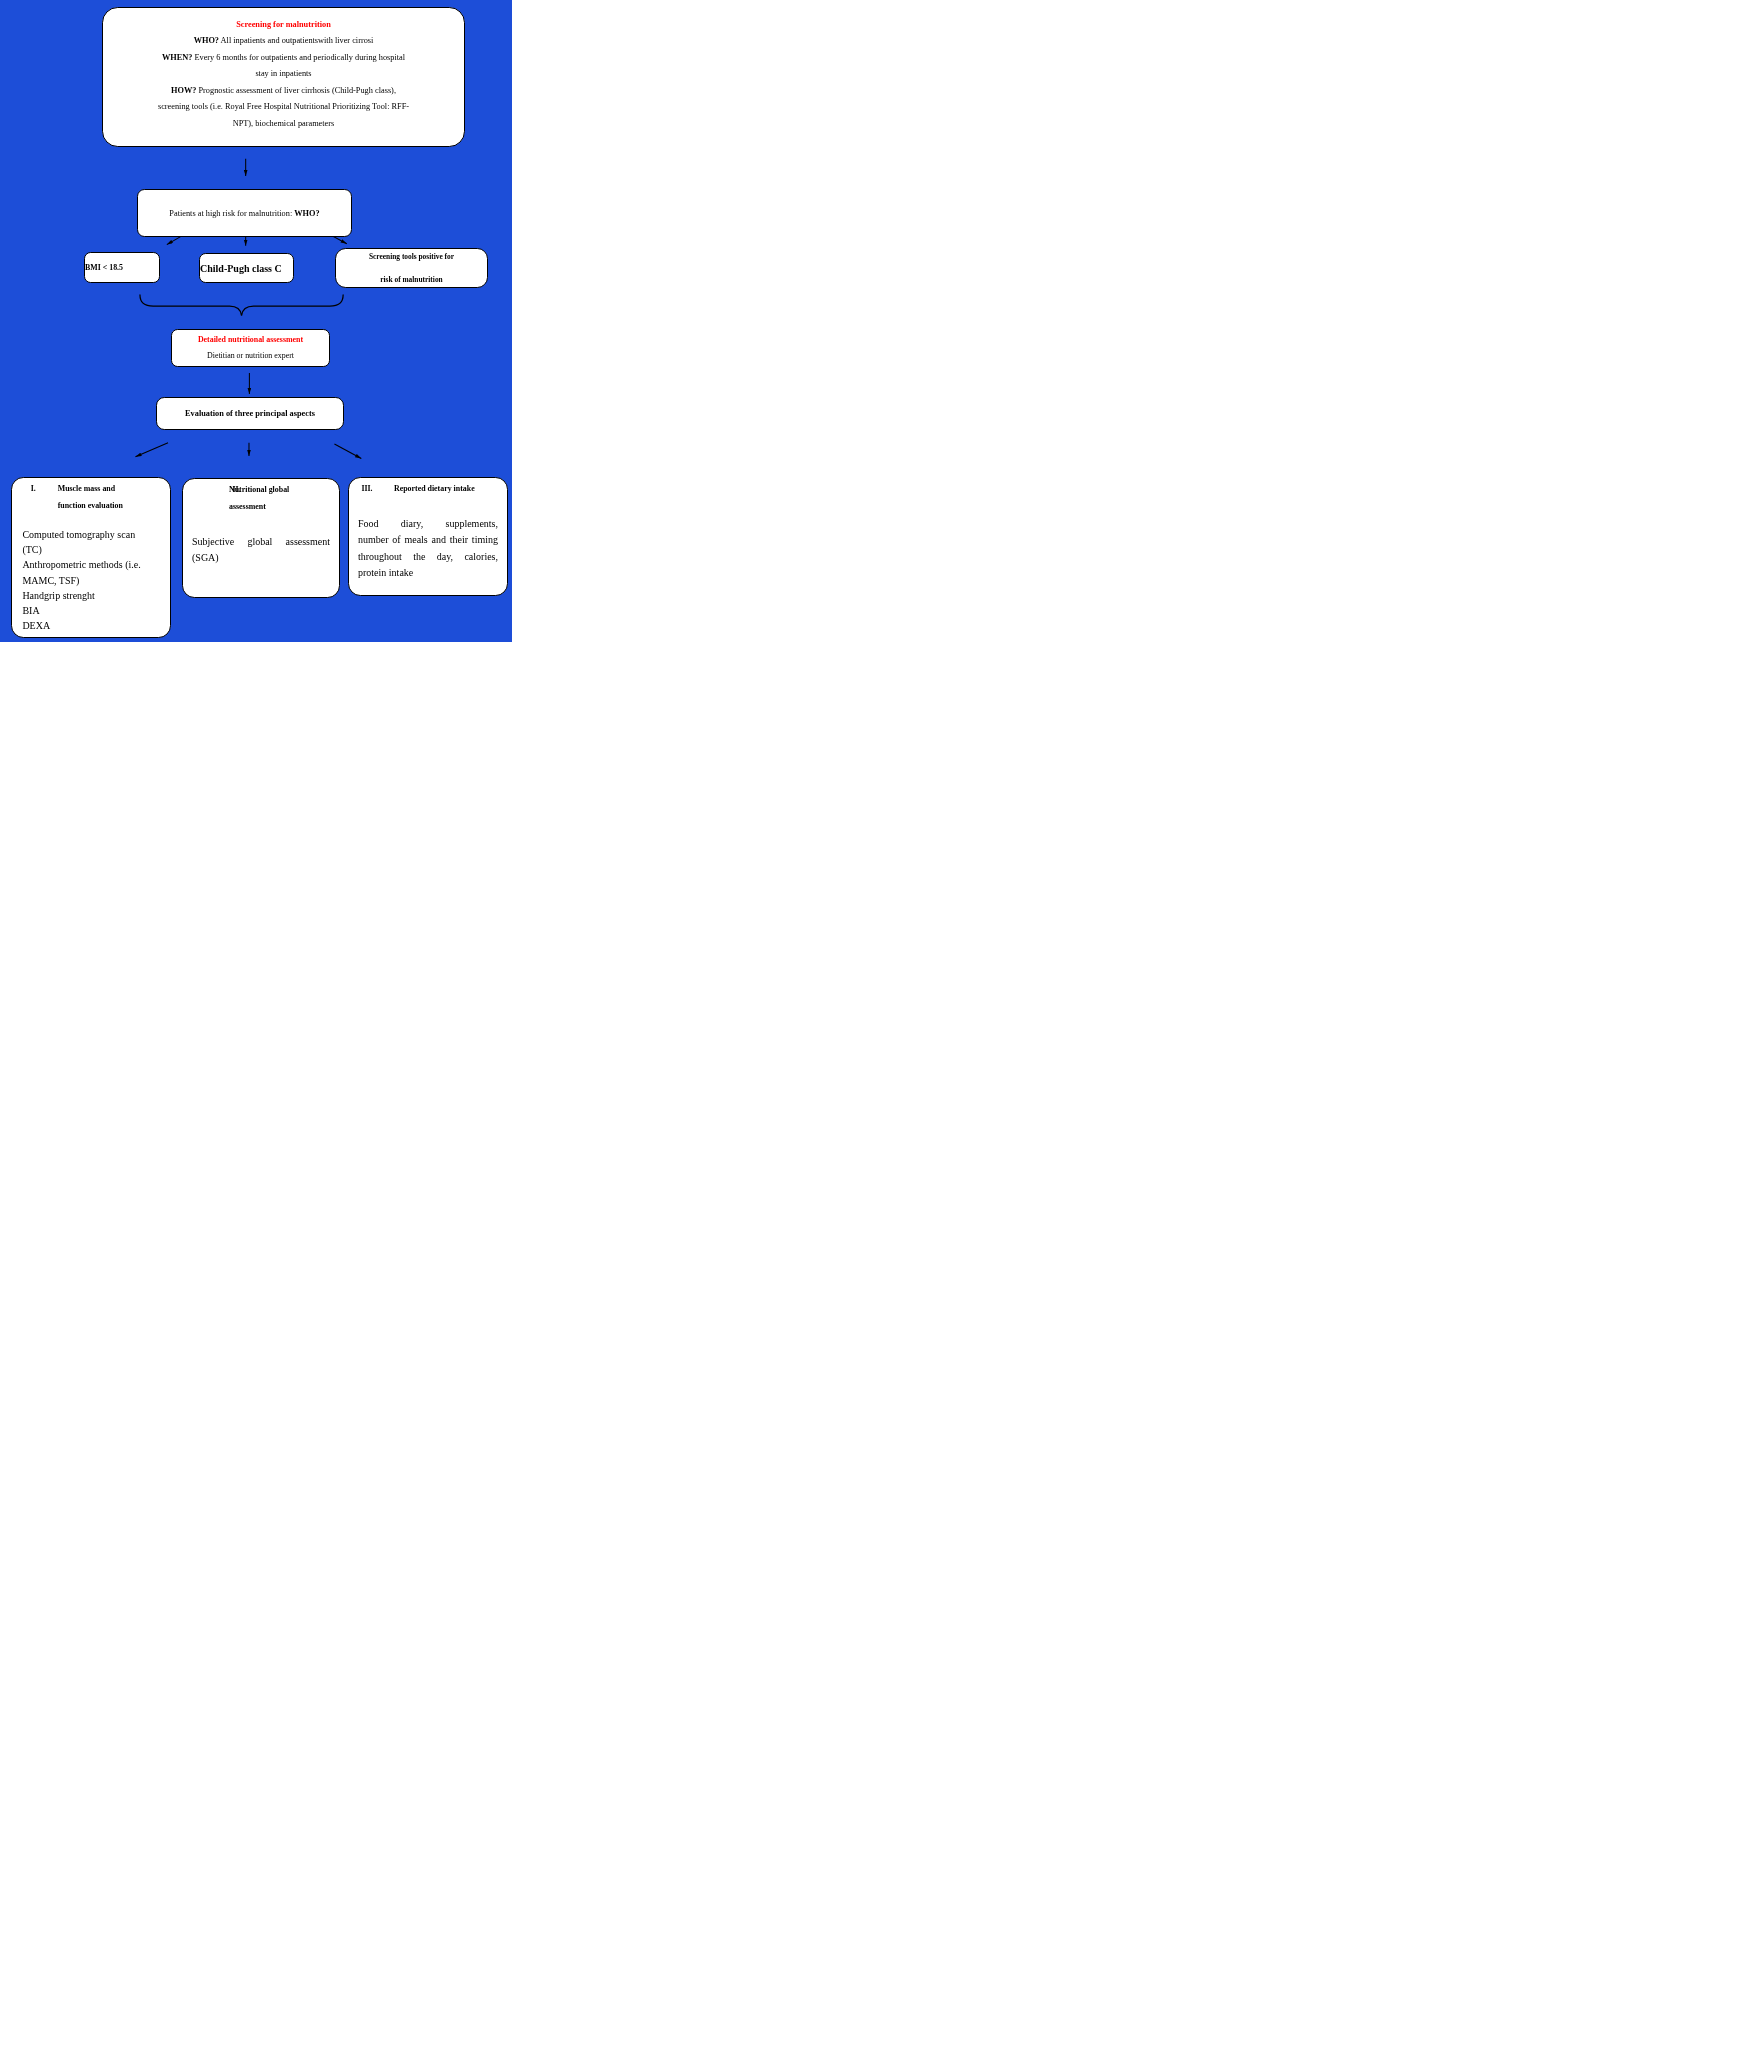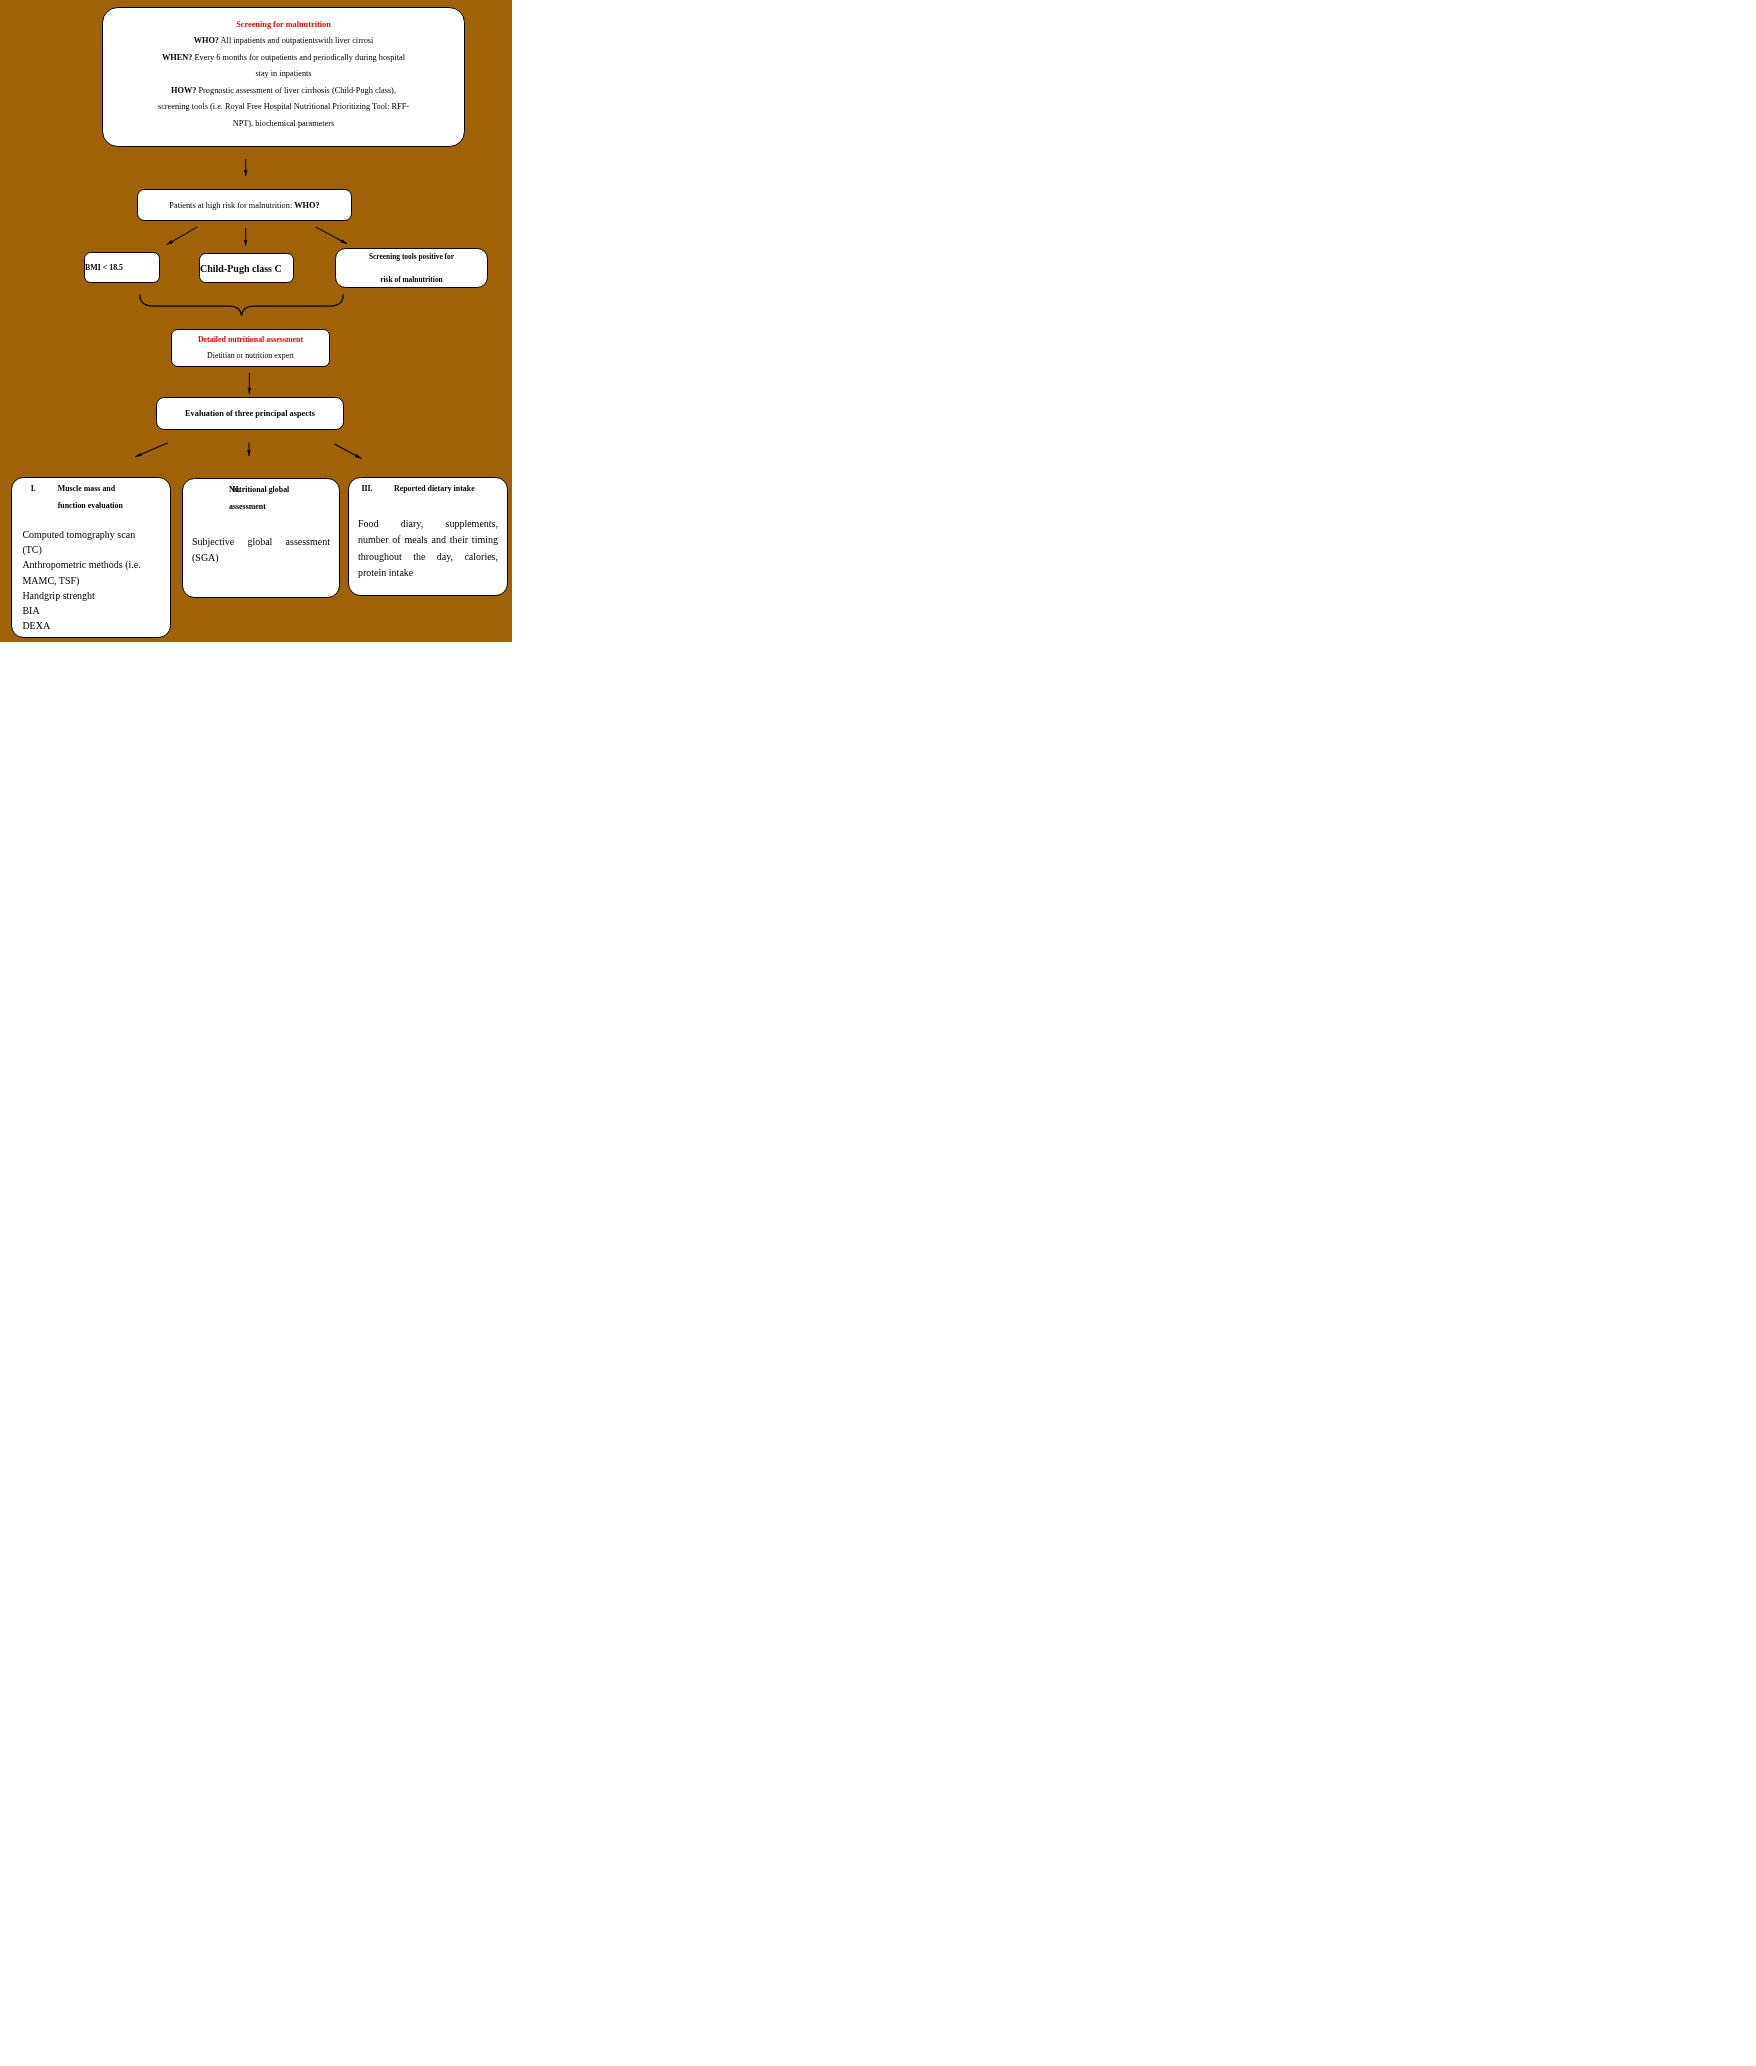--- a/index.html
+++ b/index.html
@@ -1,29 +1,29 @@
 <!DOCTYPE html>
 <html style="font-size:6.6px"><head>
 <meta charset="utf-8">
 <style>
   html,body{margin:0;padding:0;background:#ffffff;}
   #page{
-    position:relative;width:512px;height:642px;background:#a16207;overflow:hidden;
+    position:relative;width:512px;height:642px;background:#1d4ed8;overflow:hidden;
     font-family:"Liberation Serif","DejaVu Serif",serif;color:#000;
   }
   .box{
     position:absolute;background:#fff;border:1.2px solid #000;box-sizing:border-box;
   }
   
   #top-box{left:102px;top:6.6px;width:363px;height:140px;border-radius:15.7px;text-align:center;padding-top:9px;}
   .top-title{font-size:8.3px;line-height:16.5px;font-weight:bold;color:#ff0000;}
   .top-line{font-size:8.3px;line-height:16.5px;}
   .top-line b{font-weight:bold;}
   
-  #highrisk-box{left:137px;top:189px;width:215px;height:32px;border-radius:7.4px;border-width:1.4px;
+  #highrisk-box{left:137px;top:189px;width:215px;height:48px;border-radius:7.4px;border-width:1.4px;
     display:flex;align-items:center;justify-content:center;font-size:8.3px;}
   
   .risk{display:flex;align-items:center;justify-content:space-between;font-weight:bold;text-align:center;border-width:1.7px;}
   #risk-bmi{left:84px;top:252px;width:76px;height:31px;border-radius:6.6px;font-size:7.9px;}
   #risk-cp{left:199px;top:253px;width:95px;height:30px;border-radius:6.6px;font-size:10px;}
   #risk-screen{left:335px;top:248px;width:153px;height:40px;border-radius:10.7px;font-size:7.4px;line-height:15px;flex-direction:column;}
   
   #detailed-box{left:171px;top:329px;width:159px;height:38px;border-radius:6.6px;
     display:flex;flex-direction:column;align-items:center;justify-content:center;font-size:7.9px;line-height:15.7px;text-align:right;}
   #detailed-box .red{font-weight:bold;color:#ff0000;}

